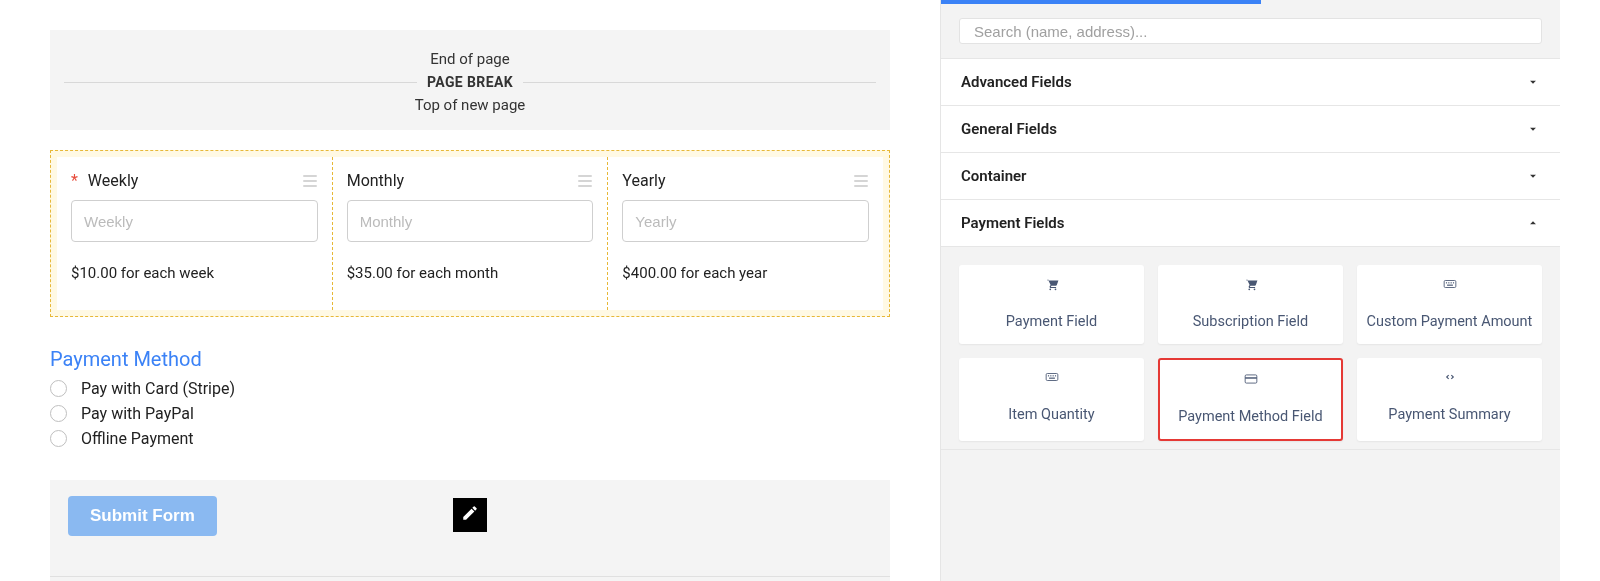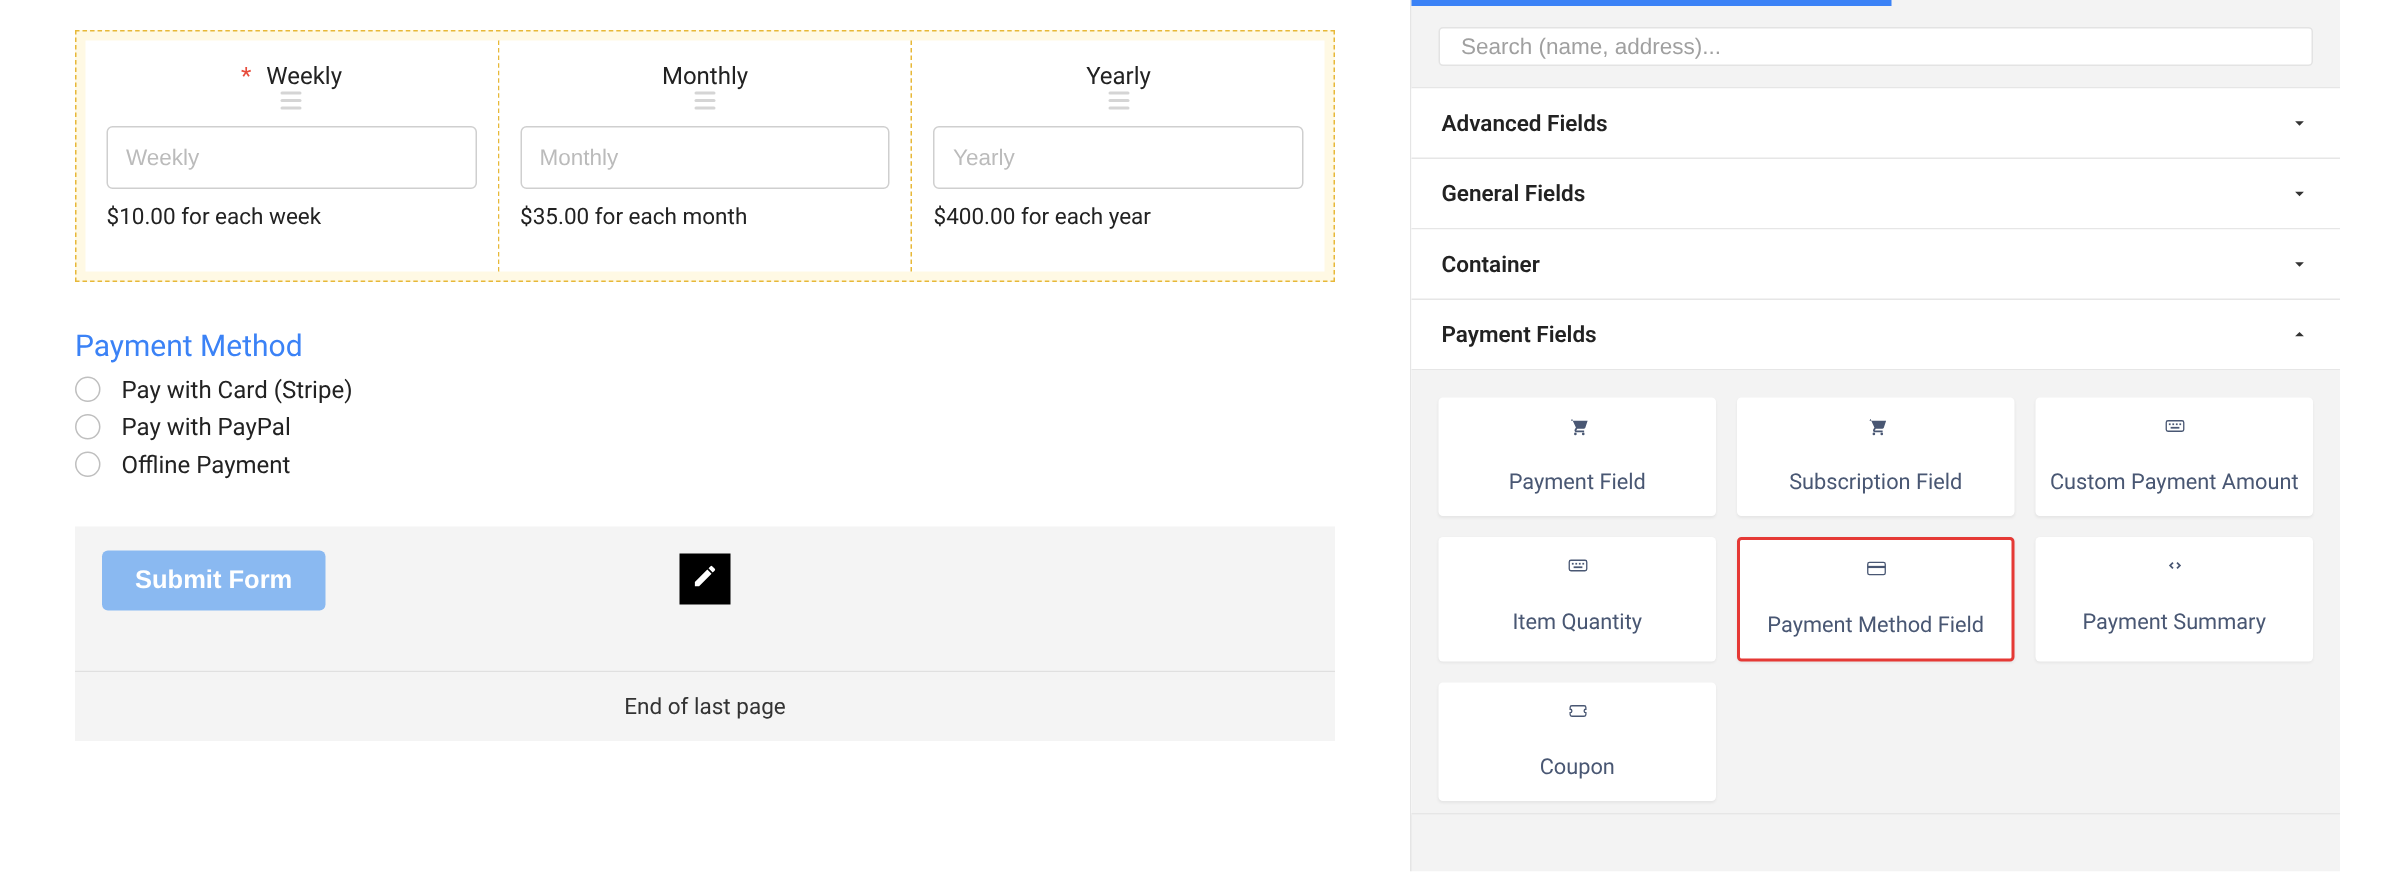--- a/index.html
+++ b/index.html
@@ -68,21 +68,20 @@
     border-right: 1px dashed #e7b838;
     margin: 6px 0;
   }
   .plan-cell:first-child { margin-left: 6px; }
   .plan-cell:last-child { border-right: none; margin-right: 6px; }
   .plan-head {
     display: flex;
     align-items: center;
     justify-content: space-between;
     margin-bottom: 10px;
-    flex-direction: column;
   }
   .plan-label {
     font-size: 16px;
     color: #222;
   }
   .req-star {
     color: #e74c3c;
     margin-right: 6px;
   }
   .handle-ico {
@@ -96,21 +95,21 @@
     height: 42px;
     border: 1px solid #cfcfcf;
     border-radius: 4px;
     padding: 0 12px;
     font-size: 15px;
     color: #222;
     background: #fff;
   }
   .plan-input::placeholder { color: #bbb; }
   .plan-desc {
-    margin-top: 9px;
+    margin-top: 22px;
     font-size: 15px;
     color: #222;
   }
   
   .pm-block {
     margin-top: 30px;
   }
   .pm-title {
     font-size: 20px;
     color: #3b82f6;
@@ -243,20 +242,29 @@
     font-size: 14.5px;
     color: #495773;
   }
 </style>
 </head>
 <body>
 
 <div class="left-col">
   <div class="top-gap"></div>
 
+  <div class="page-break">
+    <div class="pb-text">End of page</div>
+    <div class="pb-line">
+      <div class="pb-rule"></div>
+      <div class="pb-text strong">PAGE BREAK</div>
+      <div class="pb-rule"></div>
+    </div>
+    <div class="pb-text">Top of new page</div>
+  </div>
 
   <div class="plans-wrap">
 
   <div class="plan-cell">
     <div class="plan-head">
       <span class="plan-label">
         <span class="req-star">*</span>
         <span>Weekly</span>
       </span>
       <span class="handle-ico">
@@ -432,23 +440,15 @@
         <span class="tile-label">Payment Method Field</span>
       </div>
         <div class="field-tile">
         <span class="tile-ico">
             <svg viewBox="0 0 24 24">
               <path d="M9 16l-4-4 4-4 1.4 1.4L7.8 12l2.6 2.6zM15 8l4 4-4 4-1.4-1.4 2.6-2.6-2.6-2.6z"></path>
             </svg>
           </span>
         <span class="tile-label">Payment Summary</span>
       </div>
-        <div class="field-tile">
-        <span class="tile-ico">
-            <svg viewBox="0 0 24 24">
-              <path fill="none" stroke="#495773" stroke-width="1.5" d="M3 8a2 2 0 0 1 2-2h14a2 2 0 0 1 2 2v2a2 2 0 0 0 0 4v2a2 2 0 0 1-2 2H5a2 2 0 0 1-2-2v-2a2 2 0 0 0 0-4z"></path>
-            </svg>
-          </span>
-        <span class="tile-label">Coupon</span>
-      </div>
       </div>
     </div>
 </div>
 
 </body></html>

